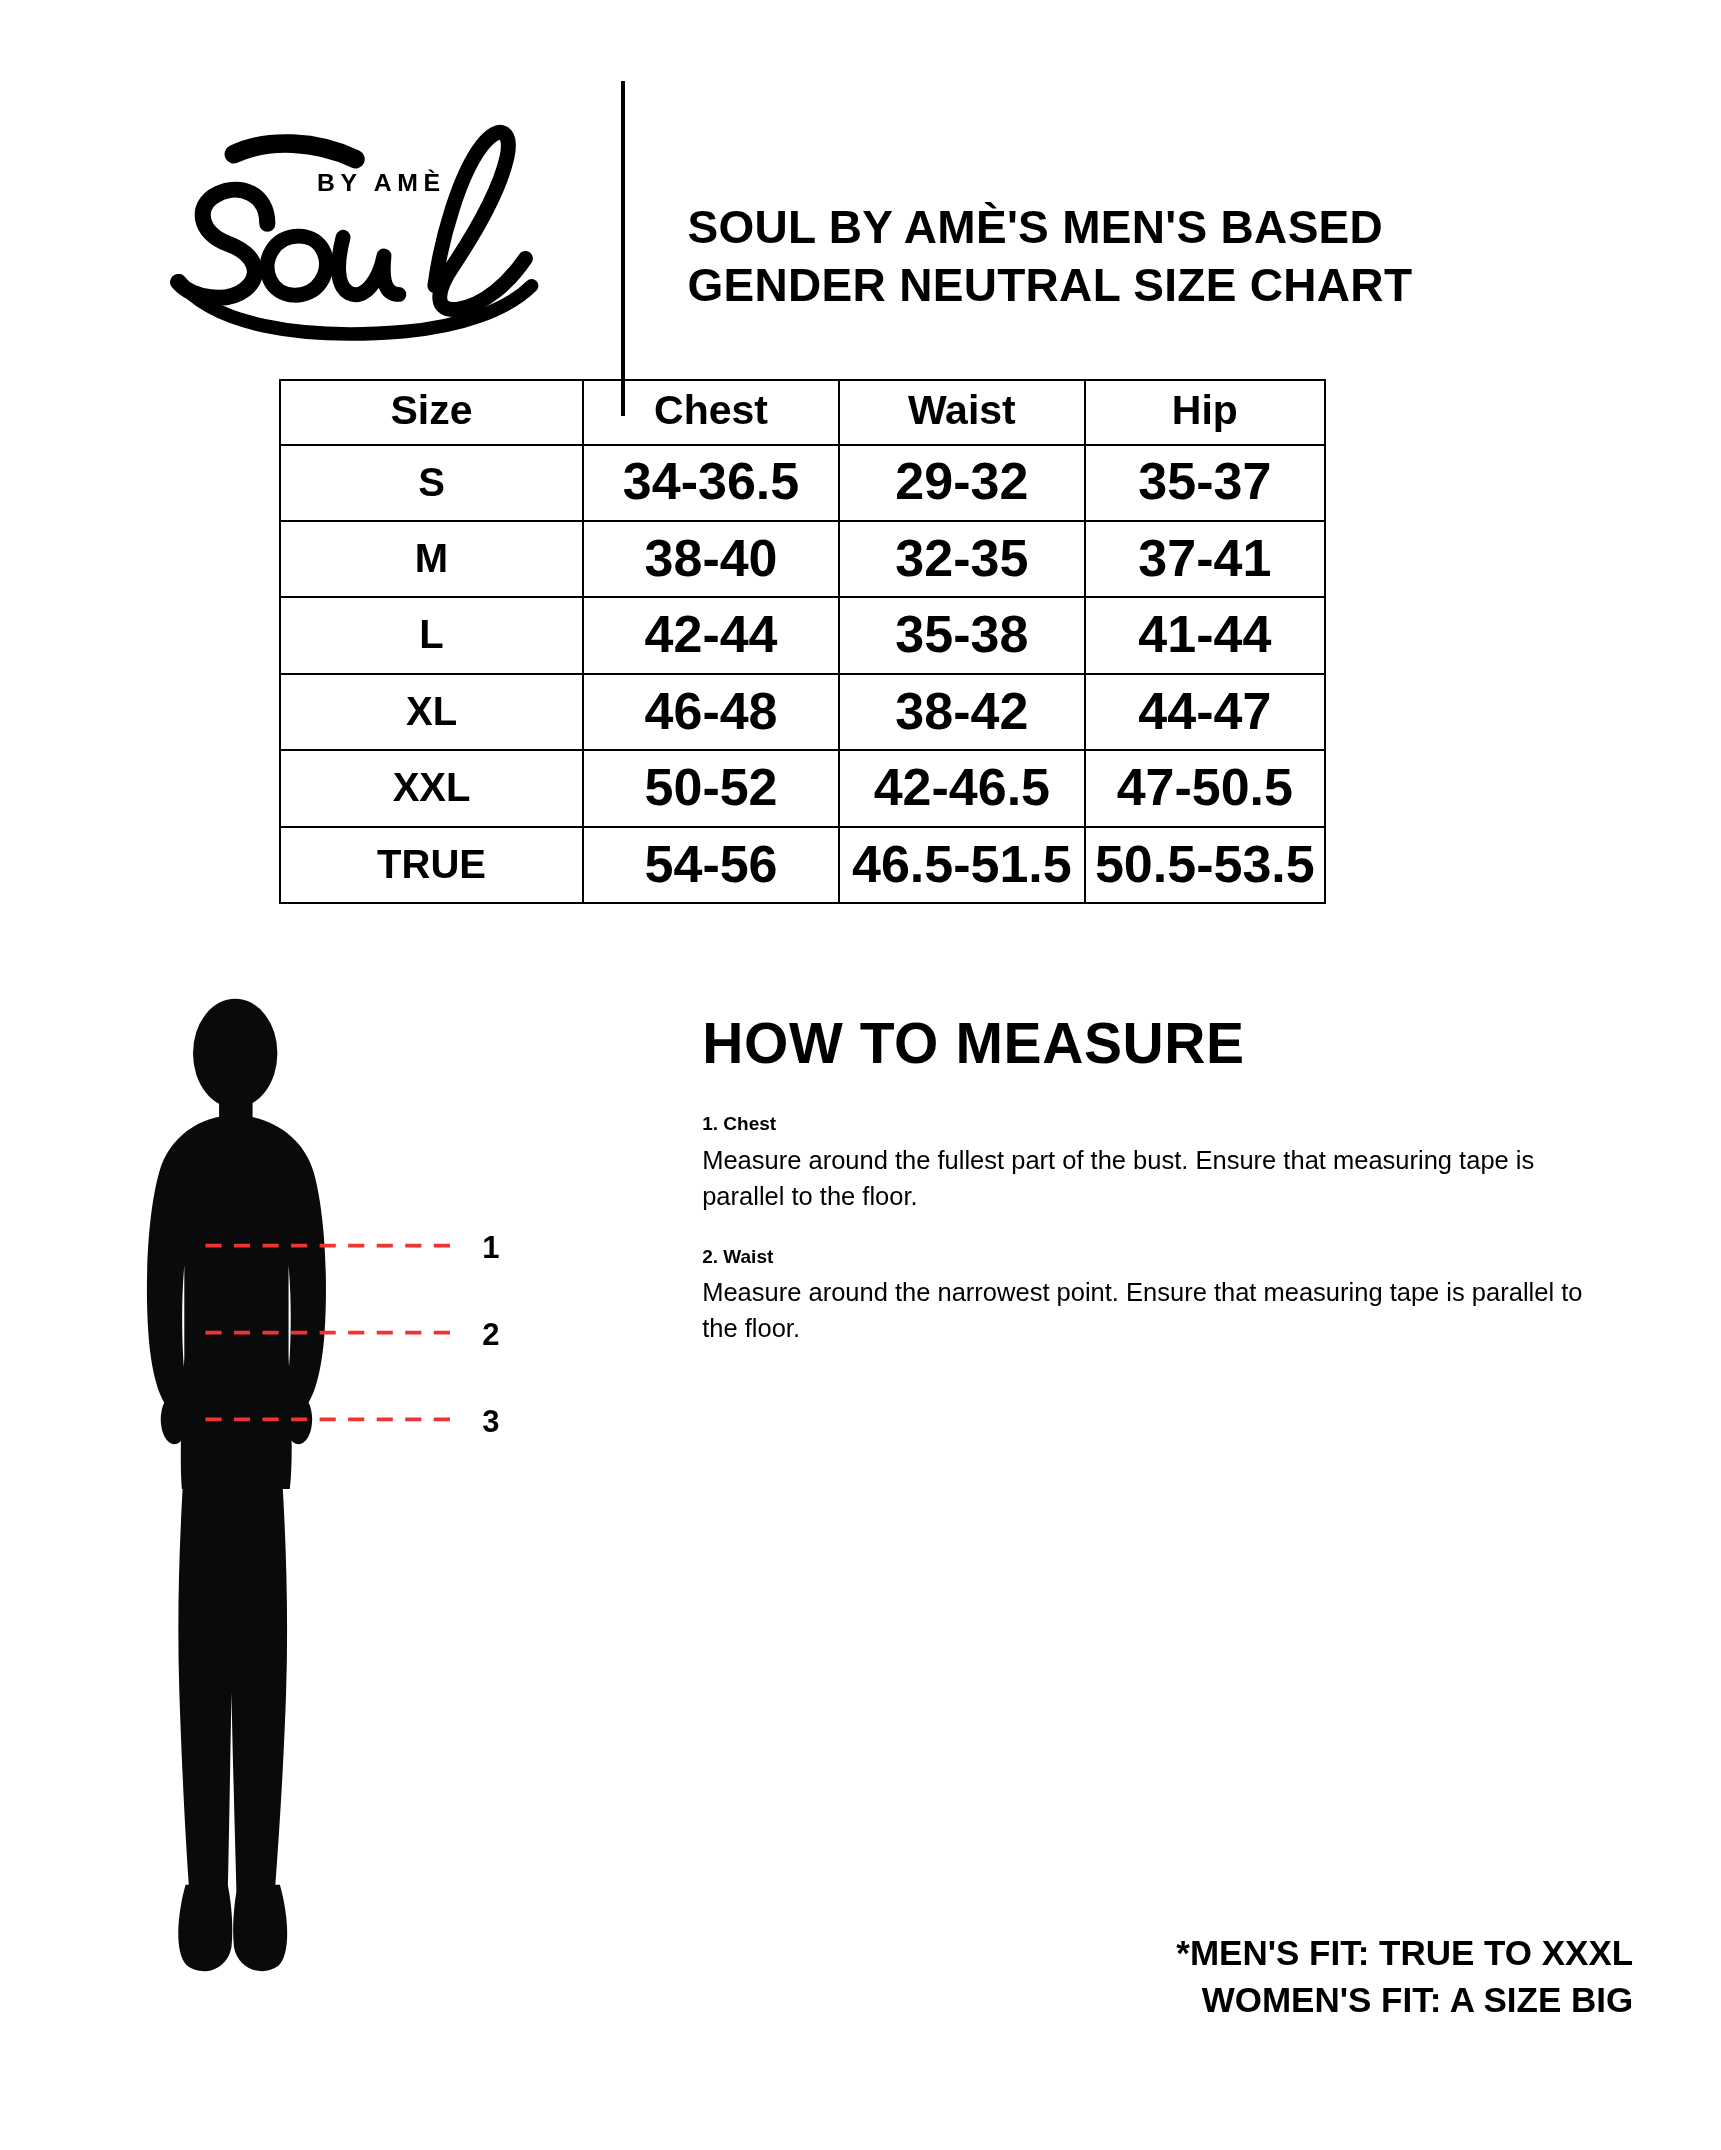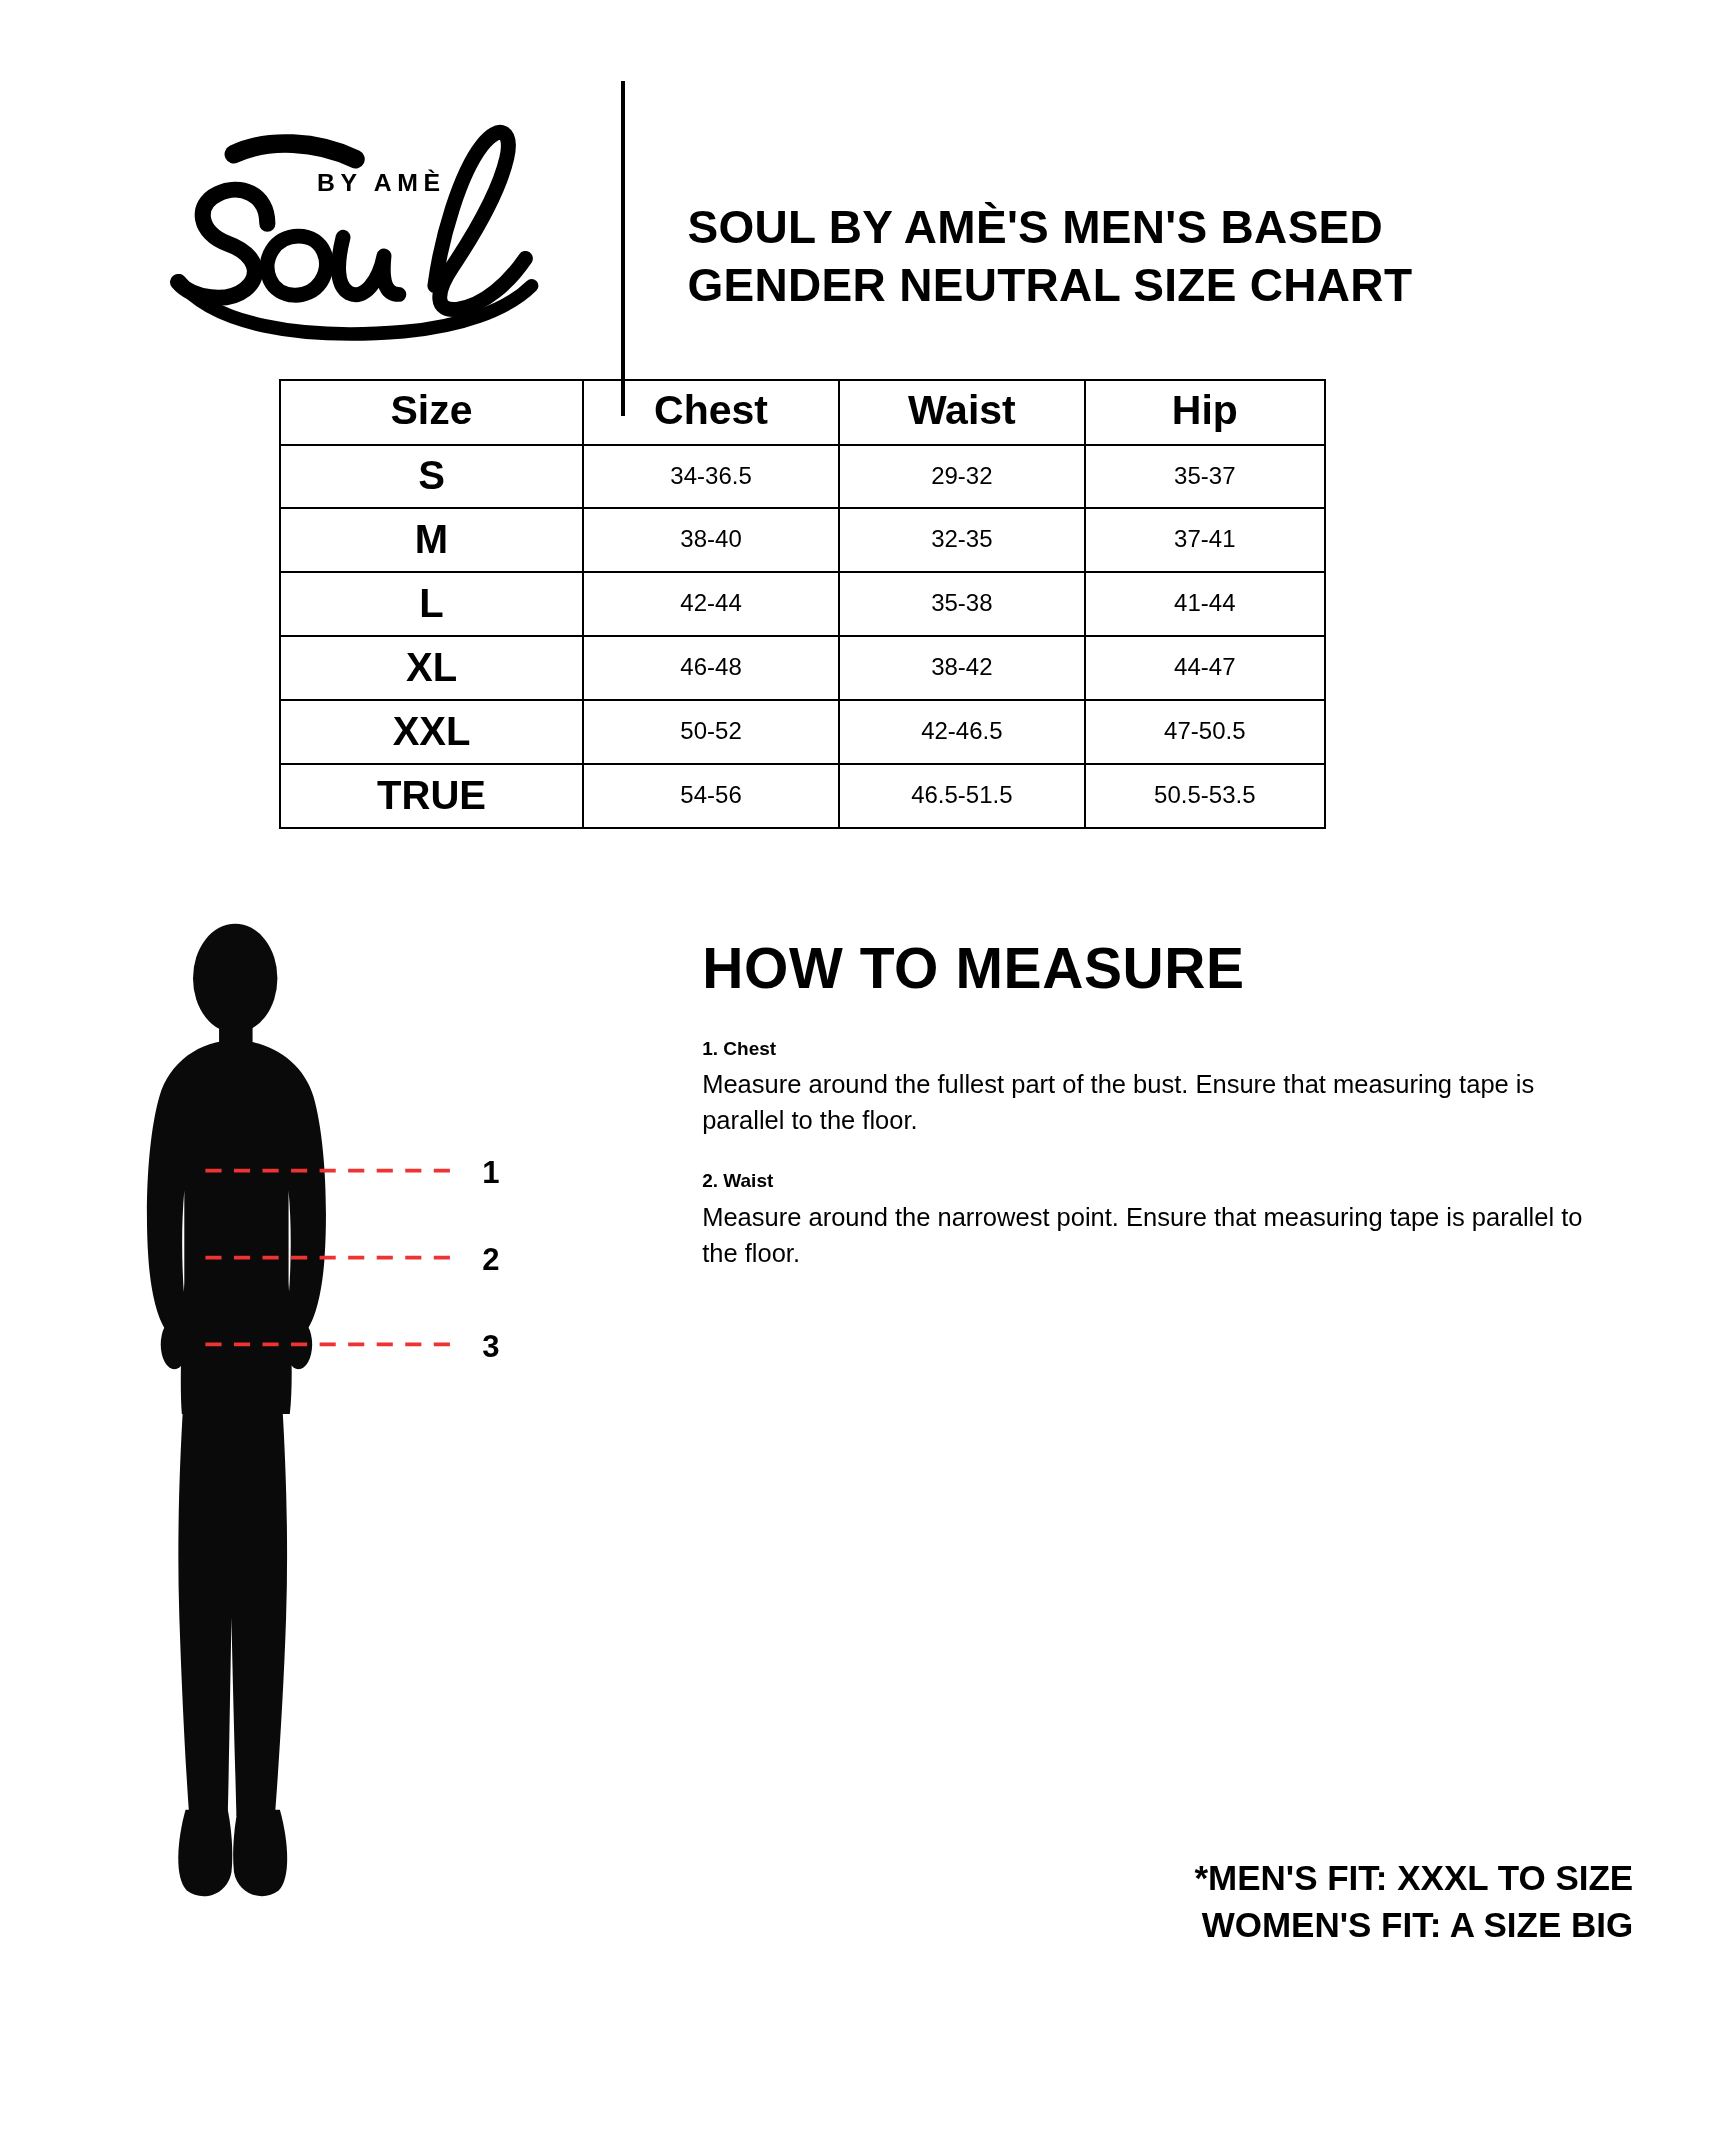--- a/index.html
+++ b/index.html
@@ -68,22 +68,22 @@
     text-align: center;
     font-size: 40px;
     font-weight: bold;
     padding: 8.7px 0 11.2px 0;
     line-height: 1.05;
   }
   table.size-table th {
     font-size: 41px;
   }
   table.size-table td.val {
-    font-weight: normal;
-    font-size: 24px;
+    font-weight: bold;
+    font-size: 52px;
   }
   table.size-table col.c0 { width: 29%; }
   table.size-table col.c1 { width: 24.5%; }
   table.size-table col.c2 { width: 23.5%; }
   table.size-table col.c3 { width: 23%; }
 
   
   .lower {
     display: flex;
     margin-top: 81px;
@@ -287,18 +287,18 @@
       <div class="step-body">Measure around the fullest part of the bust. Ensure that measuring tape is parallel to the floor.</div>
     </div>
 
     <div class="step">
       <div class="step-head">2. Waist</div>
       <div class="step-body">Measure around the narrowest point. Ensure that measuring tape is parallel to the floor.</div>
     </div>
 
 
     <div class="fit-note">
-      <div>*MEN'S FIT: XXXL TO SIZE</div>
+      <div>*MEN'S FIT: TRUE TO XXXL</div>
       <div>WOMEN'S FIT: A SIZE BIG</div>
     </div>
   </div>
 </div>
 
 
 </body></html>

